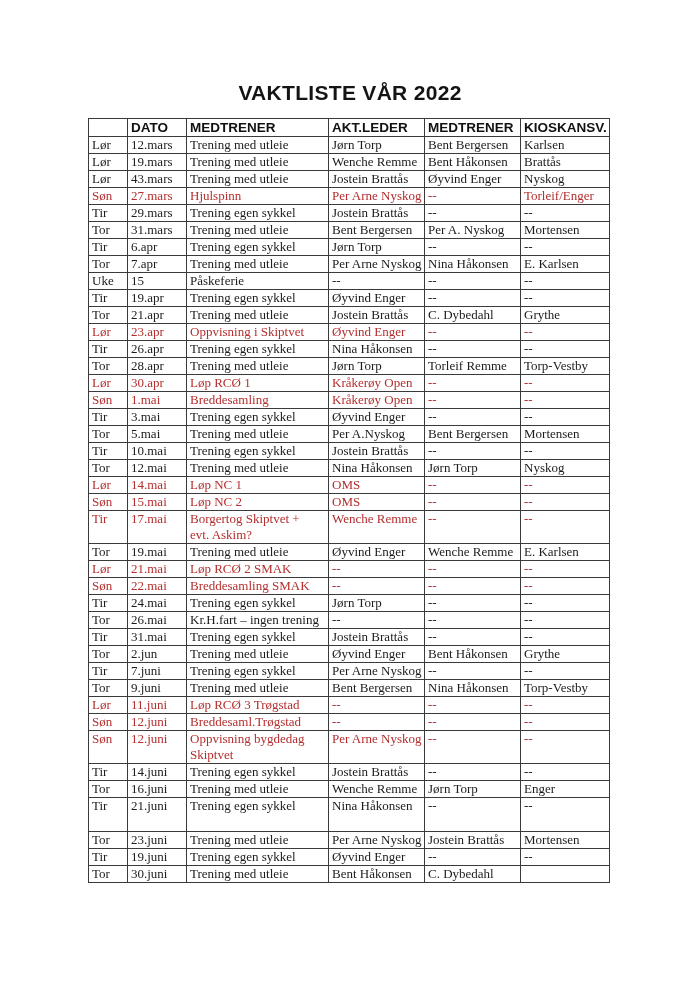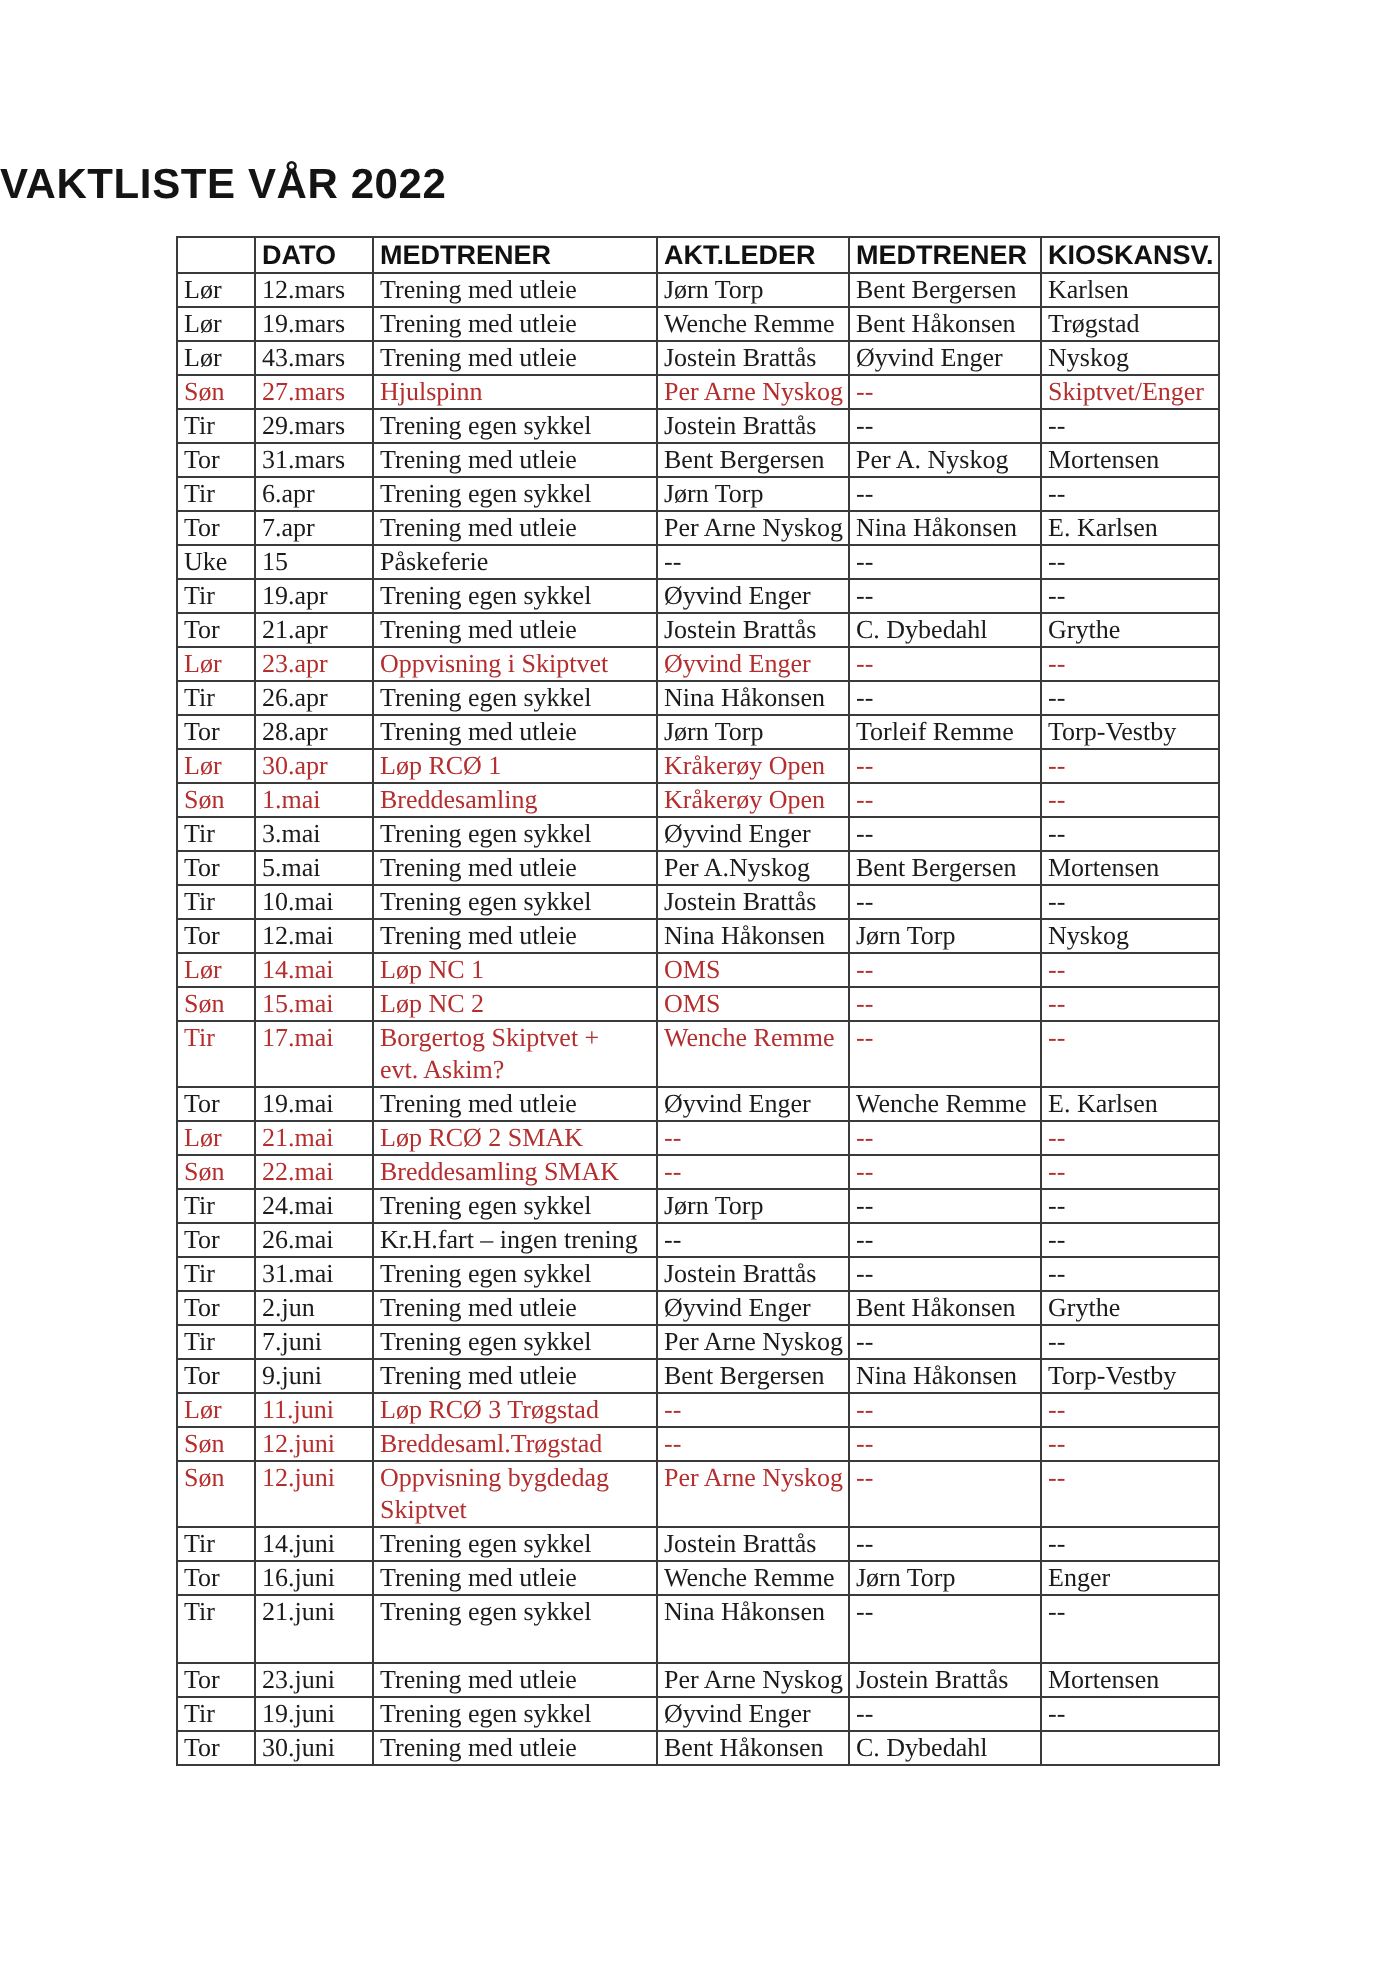--- a/index.html
+++ b/index.html
@@ -12,20 +12,21 @@
     position: relative;
     width: 700px; height: 990px;
     background: #ffffff;
     overflow: hidden;
   }
   .title {
     position: absolute;
     top: 81px; left: 0;
     width: 100%;
     margin: 0;
+    text-align: center;
     font-family: "Liberation Sans", sans-serif;
     font-weight: bold;
     font-size: 21px;
     letter-spacing: 0.3px;
     color: #141414;
   }
   table.roster {
     position: absolute;
     left: 88px; top: 118px;
     width: 521px;
@@ -95,37 +96,37 @@
           <td>Jørn Torp</td>
           <td>Bent Bergersen</td>
           <td>Karlsen</td>
         </tr>
         <tr>
           <td>Lør</td>
           <td>19.mars</td>
           <td>Trening med utleie</td>
           <td>Wenche Remme</td>
           <td>Bent Håkonsen</td>
-          <td>Trøgstad</td>
+          <td>Brattås</td>
         </tr>
         <tr>
           <td>Lør</td>
           <td>43.mars</td>
           <td>Trening med utleie</td>
           <td>Jostein Brattås</td>
           <td>Øyvind Enger</td>
           <td>Nyskog</td>
         </tr>
         <tr class="red">
           <td>Søn</td>
           <td>27.mars</td>
           <td>Hjulspinn</td>
           <td>Per Arne Nyskog</td>
           <td>--</td>
-          <td>Skiptvet/Enger</td>
+          <td>Torleif/Enger</td>
         </tr>
         <tr>
           <td>Tir</td>
           <td>29.mars</td>
           <td>Trening egen sykkel</td>
           <td>Jostein Brattås</td>
           <td>--</td>
           <td>--</td>
         </tr>
         <tr>

